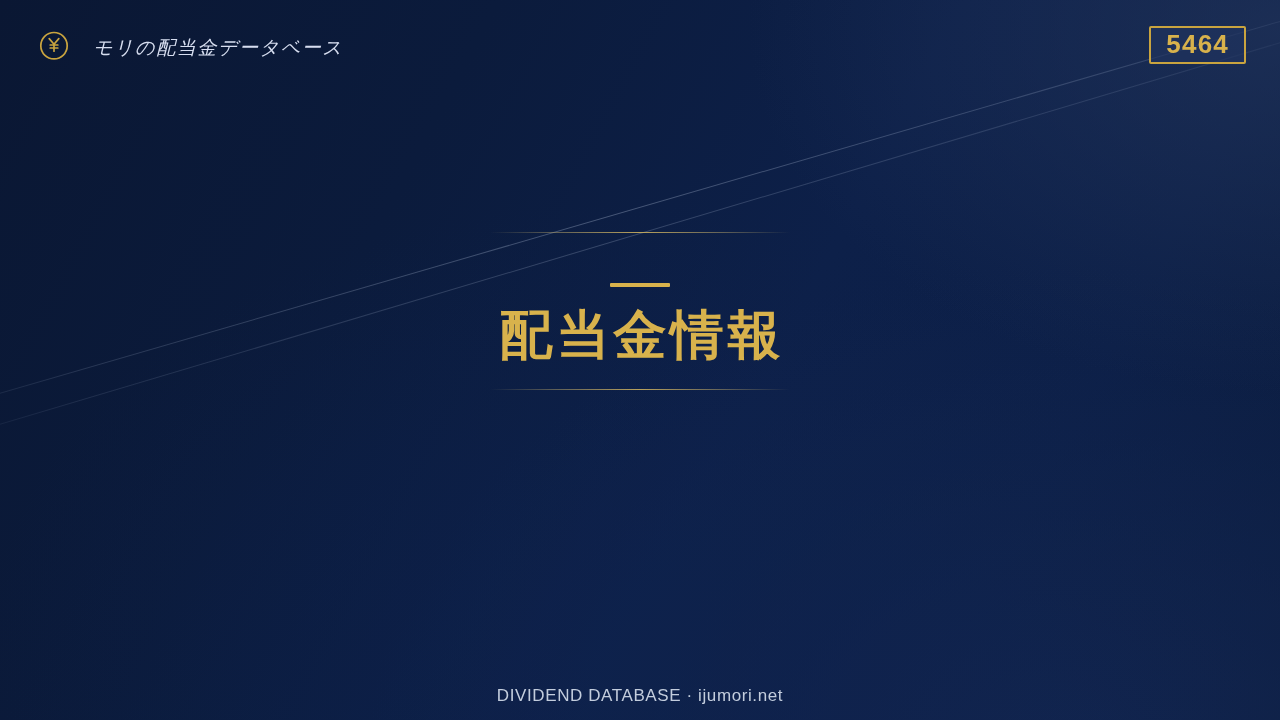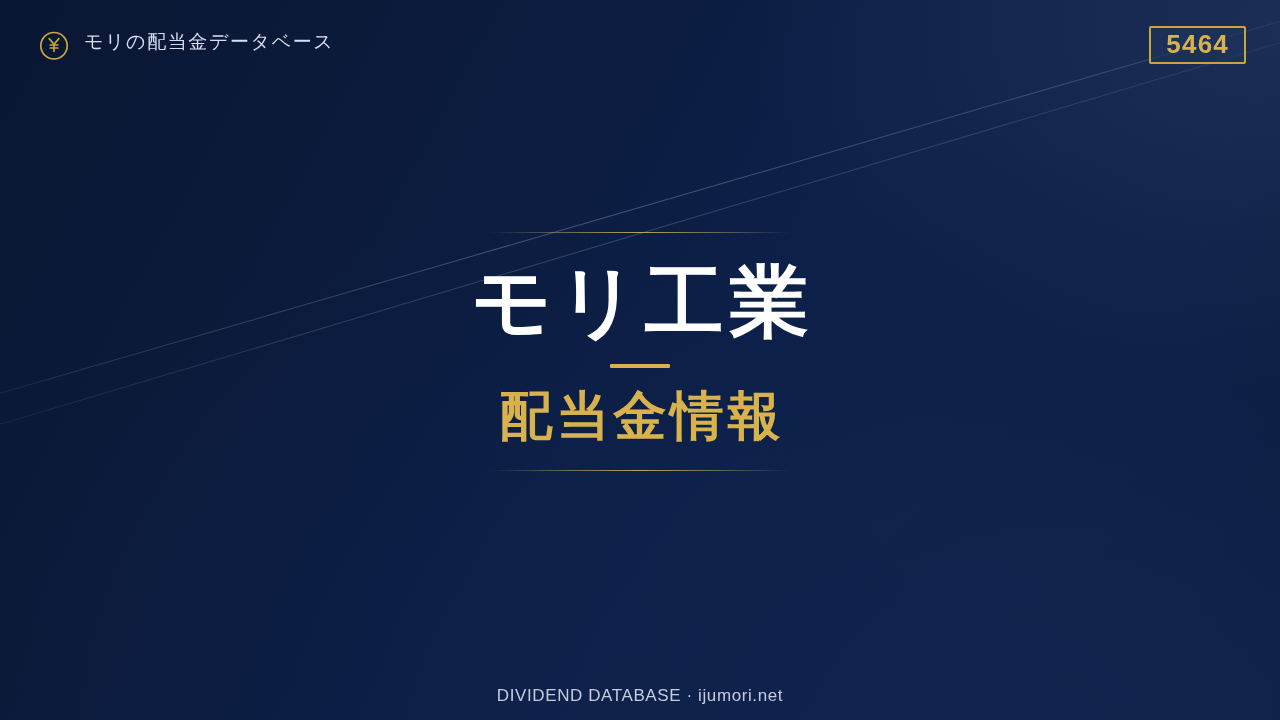--- a/index.html
+++ b/index.html
@@ -62,22 +62,23 @@
     position: absolute;
     top: 0; left: 0; right: 0;
     height: 90px;
     display: flex;
     align-items: center;
     padding: 0 34px 0 38px;
     box-sizing: border-box;
   }
   .brand {
     display: flex;
-    align-items: flex-start;
-    gap: 14px;
+    align-items: flex-end;
+    gap: 23px;
+    font-style: italic;
   }
   .brand-mark {
     width: 32px;
     height: 32px;
     flex: 0 0 32px;
     display: block;
   }
   .brand-text {
     color: #d7def0;
     font-size: 19px;
@@ -189,21 +190,20 @@
       <span class="brand-text">モリの配当金データベース</span>
     </div>
 
     <div class="spacer"></div>
 
     <div class="code-badge">5464</div>
   </div>
 
   <div class="center">
     <div class="rule rule-top"></div>
-    <div class="company-name">モリ工業</div>
     <div class="gold-bar"></div>
     <div class="subtitle">配当金情報</div>
     <div class="rule rule-bottom"></div>
   </div>
 
   <div class="footer">DIVIDEND DATABASE · ijumori.net</div>
 
 </div>
 
 </body></html>

